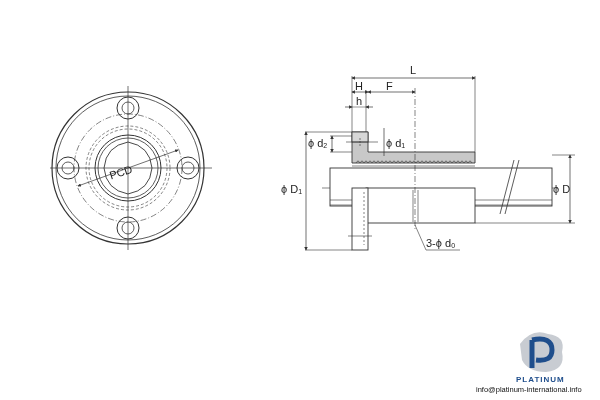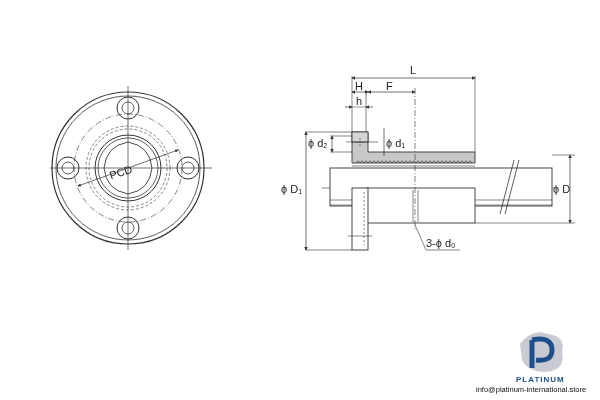--- a/index.html
+++ b/index.html
@@ -132,13 +132,13 @@
   <text class="dim" x="426" y="247" font-size="10"><tspan>3-ϕ d</tspan><tspan class="sub" dy="1">0</tspan></text>
 
   <g>
     <path d="M520,344 Q532,328 548,334 Q566,336 562,352 Q566,370 546,372 Q528,372 522,360 Z" fill="#c8ccd2"></path>
     <path d="M532,340 L532,368" stroke="#1f4e8c" stroke-width="5" fill="none"></path>
     <path d="M532,340 Q552,336 552,350 Q552,362 536,360" stroke="#1f4e8c" stroke-width="5" fill="none"></path>
   </g>
   <text class="logo-text" x="516" y="382">PLATINUM</text>
 </svg>
 
-<div class="logo-mail">info@platinum-international.store</div>
+<div class="logo-mail">info@platinum-international.info</div>
 
 </body></html>

